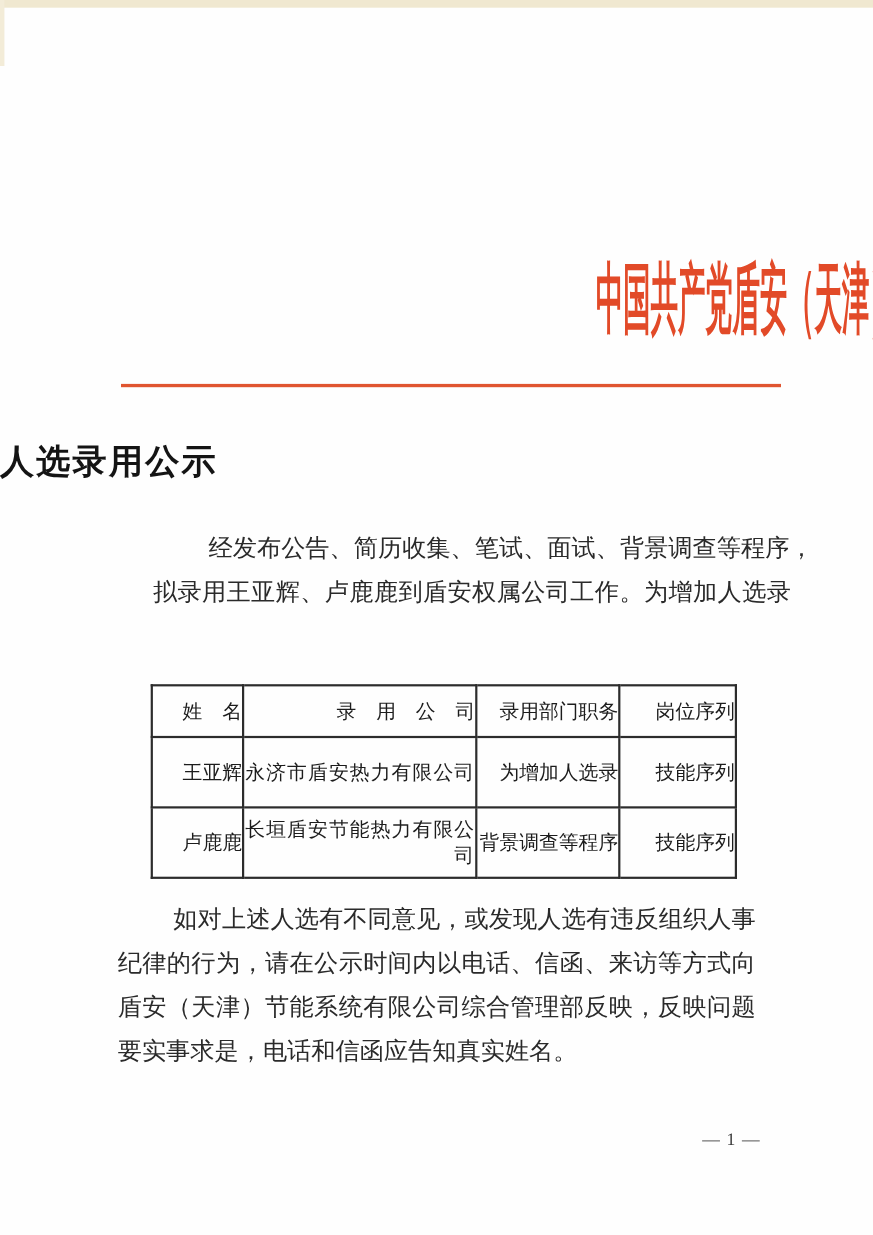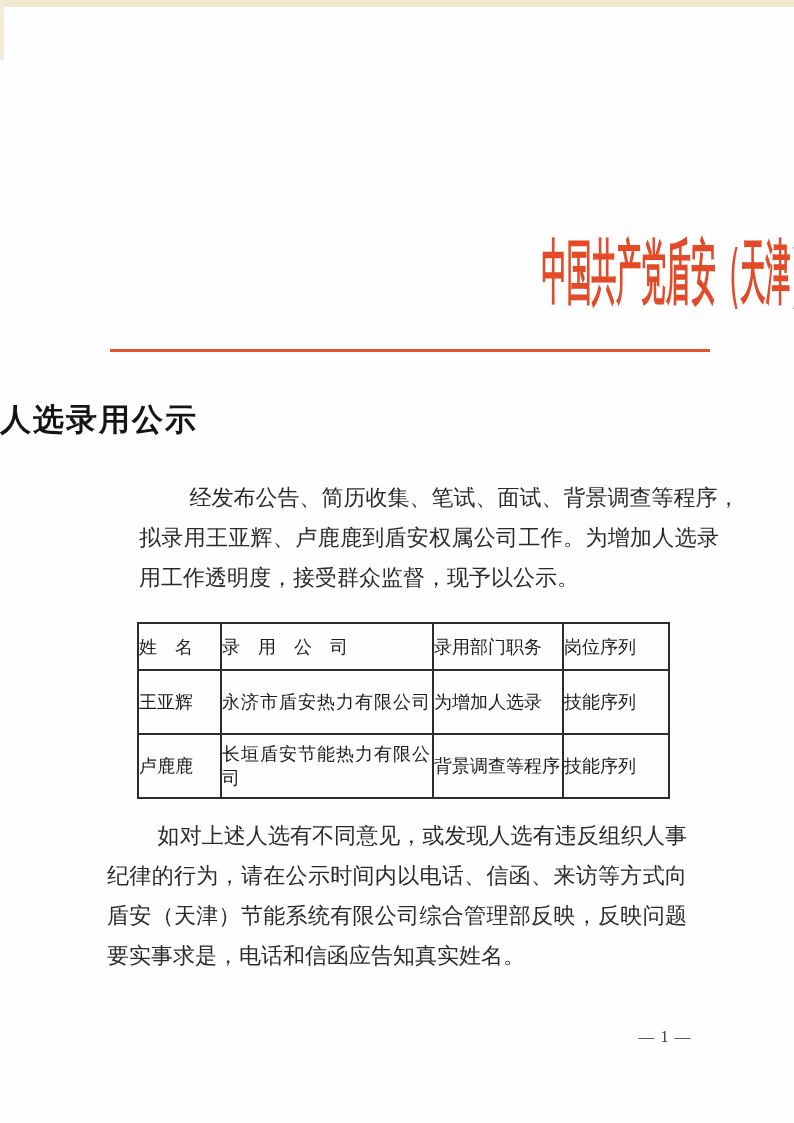--- a/index.html
+++ b/index.html
@@ -85,21 +85,21 @@
   .para .line.last  { text-align-last: left; }
   
   table.roster {
     position: absolute;
     top: 622px; left: 137px;
     border-collapse: collapse;
     table-layout: fixed;
   }
   table.roster td {
     border: 2px solid #2c2c2c;
-    text-align: left;
+    text-align: right;
     vertical-align: middle;
     font-size: 18px;
     color: #1c1c1c;
     padding: 0;
     overflow: hidden;
   }
   .col-name     { width: 83px;  }
   .col-company  { width: 212px; }
   .col-position { width: 130px; }
   .col-sequence { width: 106px; }
@@ -127,21 +127,20 @@
   <span class="org-header-text">中国共产党盾安（天津）节能系统有限公司支部委员会</span>
 </div>
 
 <div class="red-line"></div>
 
 <div class="doc-title">人选录用公示</div>
 
 <div class="para para-intro">
   <div class="line first">经发布公告、简历收集、笔试、面试、背景调查等程序，</div>
   <div class="line">拟录用王亚辉、卢鹿鹿到盾安权属公司工作。为增加人选录</div>
-  <div class="line last">用工作透明度，接受群众监督，现予以公示。</div>
 </div>
 
 <table class="roster">
   <colgroup>
     <col class="col-name">
     <col class="col-company">
     <col class="col-position">
     <col class="col-sequence">
   </colgroup>
   <tbody>

